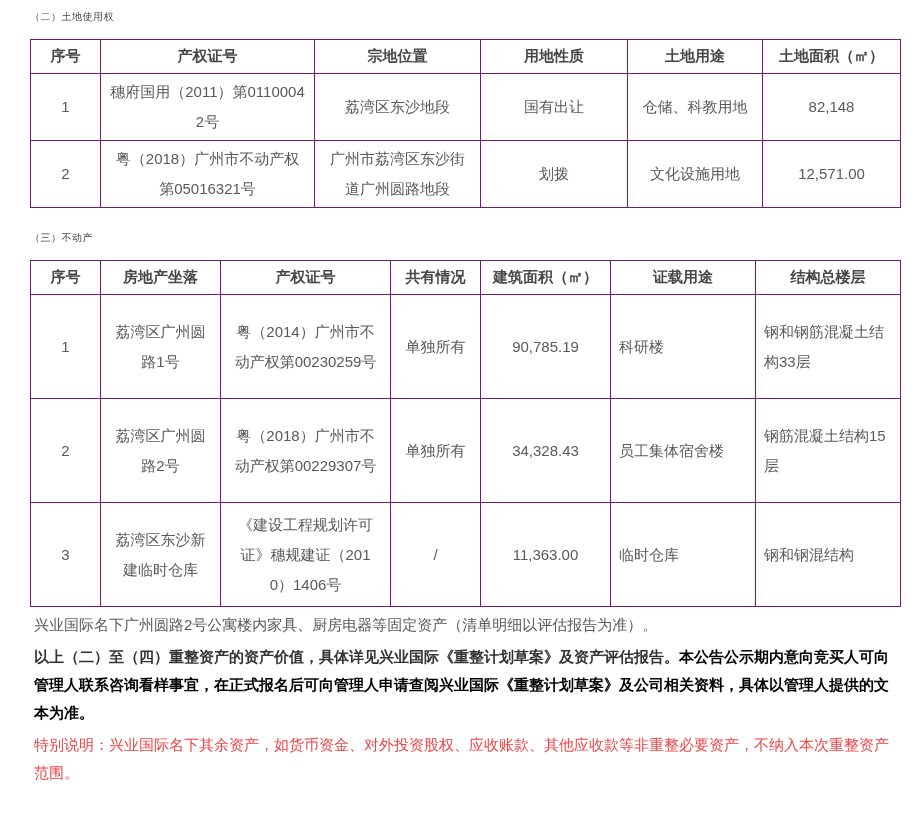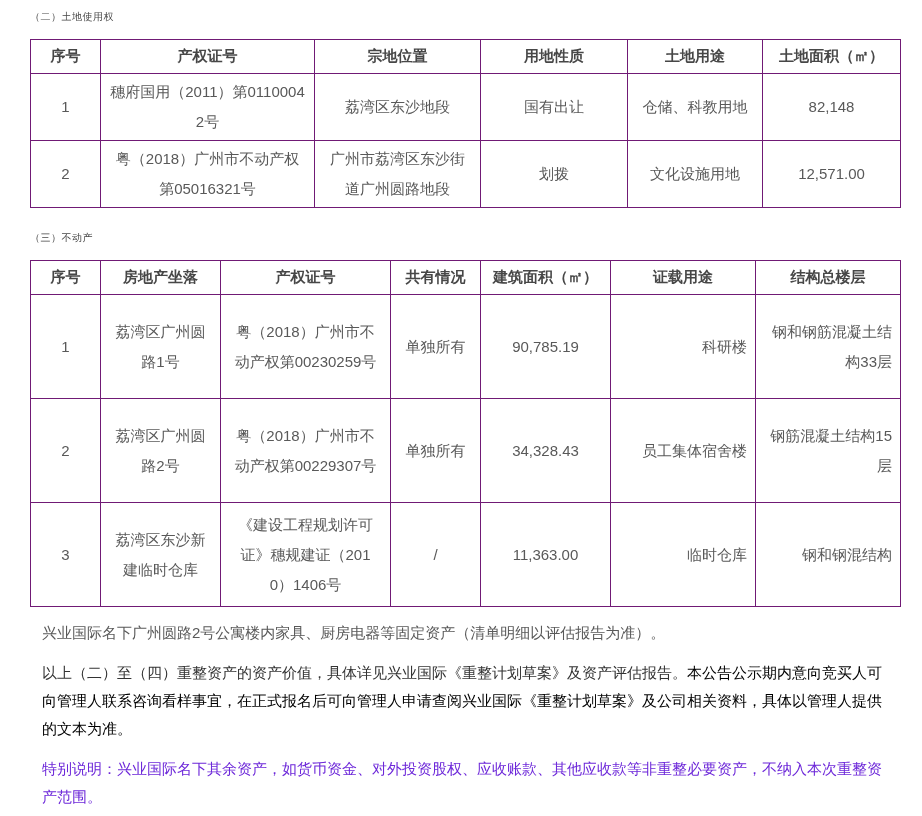--- a/index.html
+++ b/index.html
@@ -38,33 +38,33 @@
     height: 34px;
     font-size: 15px;
   }
   table.tbl td {
     color: #595959;
     line-height: 30px;
     font-size: 15px;
   }
   .tbl-land td { height: 64px; }
   .tbl-realty td { height: 104px; }
-  .tbl-realty td.al { text-align: right; }
+  .tbl-realty td.al { text-align: left; }
 
   p.para {
-    margin: 12px;
+    margin: 4px;
     line-height: 28px;
     color: #595959;
   }
   .fixed-note { margin-top: 14px; }
-  .summary-para { margin-top: 11px; font-weight: normal; }
+  .summary-para { margin-top: 11px; font-weight: bold; }
   .summary-lead { color: #333333; }
   .summary-emph { color: #000000; }
   .special-para { margin-top: 11px; }
-  .special-label, .special-body { color: #6d28d9; }
+  .special-label, .special-body { color: #ef4444; }
 </style>
 </head>
 <body>
 
 <div class="page">
 
   <div class="section-heading">（二）土地使用权</div>
 
   <table class="tbl tbl-land">
     <colgroup>
@@ -125,21 +125,21 @@
         <th>共有情况</th>
         <th>建筑面积（㎡）</th>
         <th>证载用途</th>
         <th>结构总楼层</th>
       </tr>
     </thead>
     <tbody>
       <tr>
         <td>1</td>
         <td>荔湾区广州圆路1号</td>
-        <td>粤（2018）广州市不动产权第00230259号</td>
+        <td>粤（2014）广州市不动产权第00230259号</td>
         <td>单独所有</td>
         <td>90,785.19</td>
         <td class="al">科研楼</td>
         <td class="al">钢和钢筋混凝土结构33层</td>
       </tr>
       <tr>
         <td>2</td>
         <td>荔湾区广州圆路2号</td>
         <td>粤（2018）广州市不动产权第00229307号</td>
         <td>单独所有</td>

